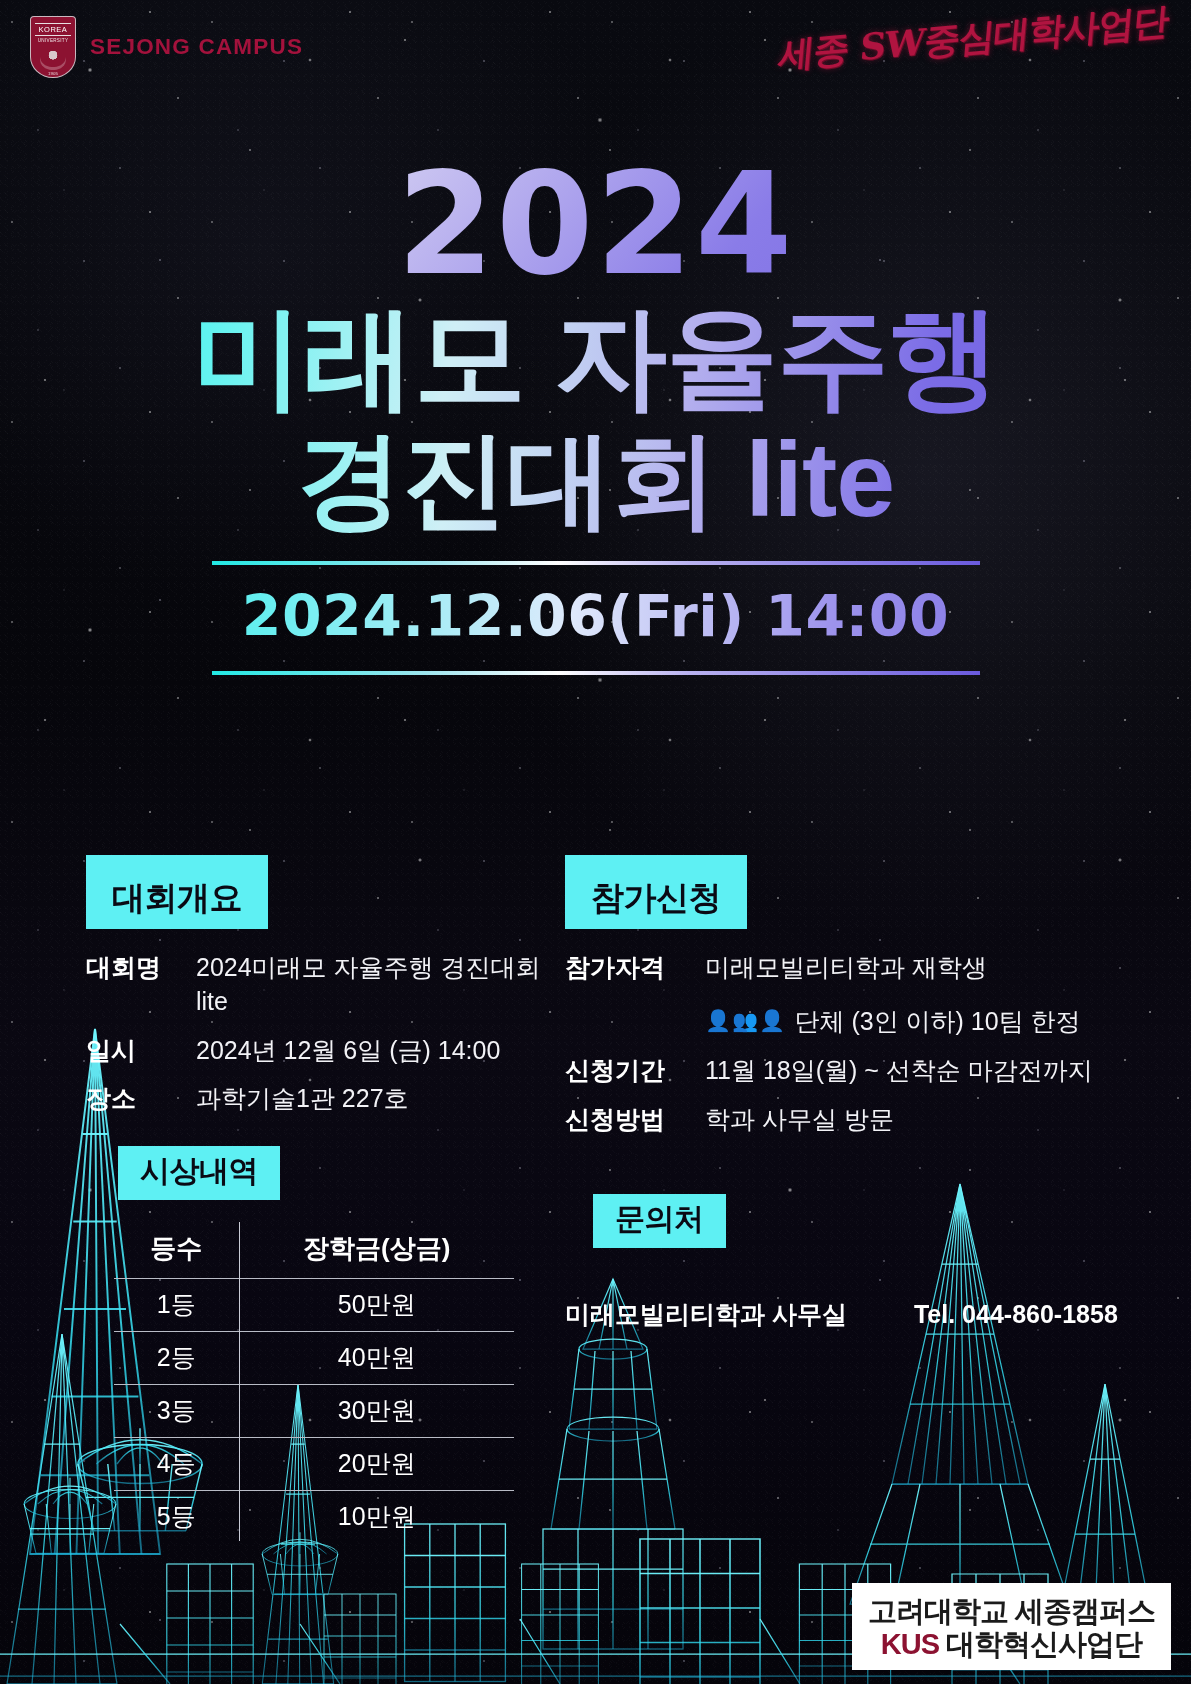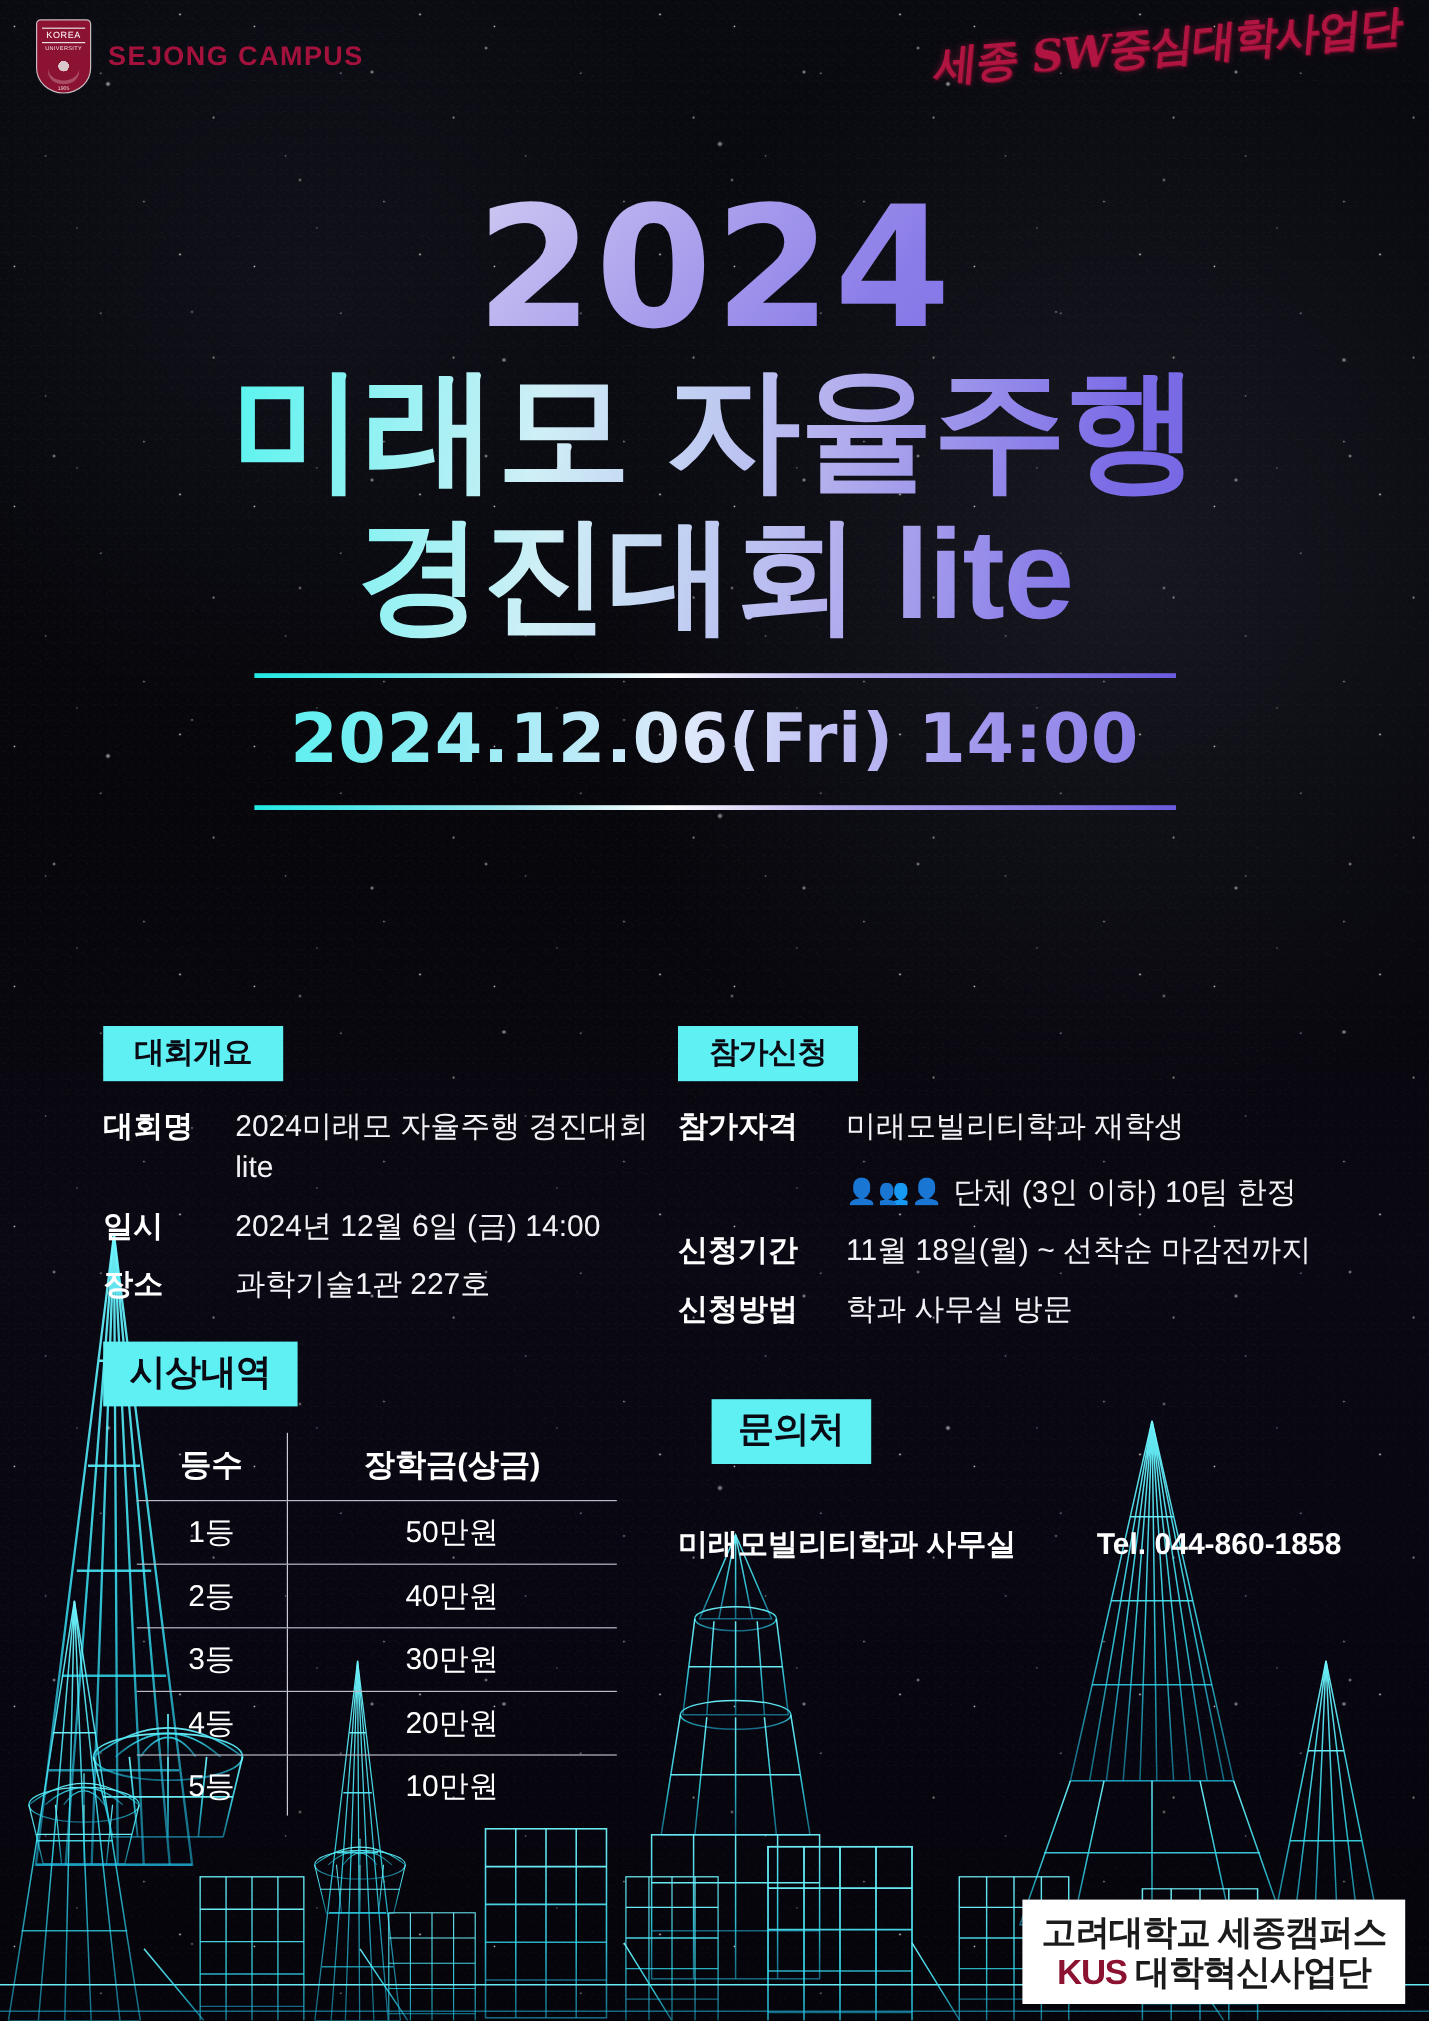--- a/index.html
+++ b/index.html
@@ -114,24 +114,24 @@
   
   .city { position:absolute; left:0; right:0; bottom:0; height:820px; z-index:2; pointer-events:none; }
 
   
   .content { position:absolute; left:0; right:0; top:855px; z-index:7; }
   .col-left  { position:absolute; left:86px;  top:0;  width:470px; }
   .col-right { position:absolute; left:565px; top:0;  width:560px; }
 
   .badge {
     display:inline-block; background:#5ef0f3; color:#0a0a14;
-    font-size:25px; font-weight:bold; letter-spacing:-.5px;
-    padding:5px 26px 8px; margin-bottom:22px;
-  }
-  .badge.sm { font-size:30px; padding:5px 22px 8px; }
+    font-size:33px; font-weight:bold; letter-spacing:-.5px;
+    padding:21px 26px 8px; margin-bottom:22px;
+  }
+  .badge.sm { font-size:30px; padding:5px 22px 8px;margin-left:32px; }
 
   .row { display:flex; align-items:flex-start; margin-bottom:15px; font-size:25px; line-height:1.35; }
   .row .k { font-weight:bold; flex:none; color:#fff; }
   .row .v { color:#f2f2f6; font-weight:400; }
   .col-left  .row .k { width:96px; }
   .col-left  .row .v { margin-left:14px; }
   .col-right .row .k { width:124px; }
   .col-right .row .v { margin-left:16px; }
   .subline { display:flex; align-items:center; gap:8px; margin-top:8px; font-size:25px; color:#f2f2f6; }
   .ppl { letter-spacing:1px; font-size:21px; color:#dcdce6; }

